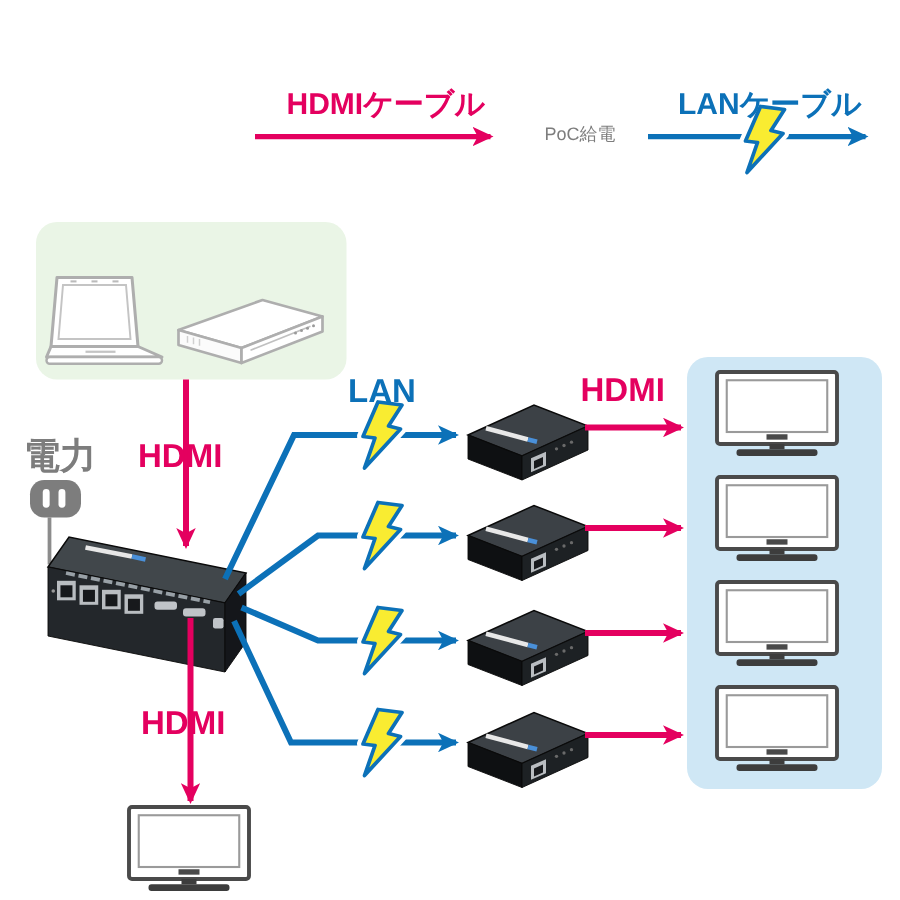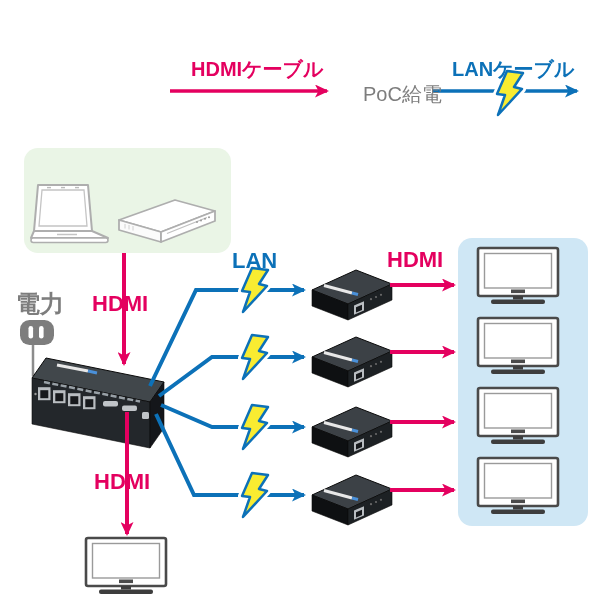--- a/index.html
+++ b/index.html
@@ -12,21 +12,21 @@
         display:flex;align-items:center;justify-content:center;white-space:nowrap;
         letter-spacing:1px;}
   .pill-source{left:20px;top:92px;width:213px;height:28px;background:var(--source_green);font-size:18px;}
   .pill-display{left:444px;top:166px;width:147px;height:29px;background:var(--display_blue);font-size:15px;}
   .lbl{position:absolute;font-weight:bold;white-space:nowrap;}
   .lbl-pink{color:var(--hdmi_pink);}
   .lbl-blue{color:var(--lan_blue);}
   .lbl-gray{color:var(--text_gray);}
   #legend-hdmi{left:191px;top:8px;font-size:20px;}
   #legend-lan{left:452px;top:8px;font-size:20px;}
-  #legend-poc{left:363px;top:33px;font-size:20px;font-weight:normal;}
+  #legend-poc{left:363px;top:33px;font-size:12px;font-weight:normal;}
   #lbl-power{left:16px;top:240px;font-size:24px;}
   #lbl-hdmi-in{left:92px;top:243px;font-size:22px;}
   #lbl-lan{left:232px;top:200px;font-size:22px;}
   #lbl-hdmi-out{left:387px;top:199px;font-size:22px;}
   #lbl-hdmi-local{left:94px;top:421px;font-size:22px;}
   svg.canvas{position:absolute;left:0;top:0;z-index:2;}
   .panel{z-index:1;} .pill{z-index:3;} .lbl{z-index:3;}
   .ln-pink{stroke:var(--hdmi_pink);stroke-width:4;fill:none;}
   .ln-pink.thin{stroke-width:3.5;}
   .ln-blue{stroke:var(--lan_blue);stroke-width:4;fill:none;}

